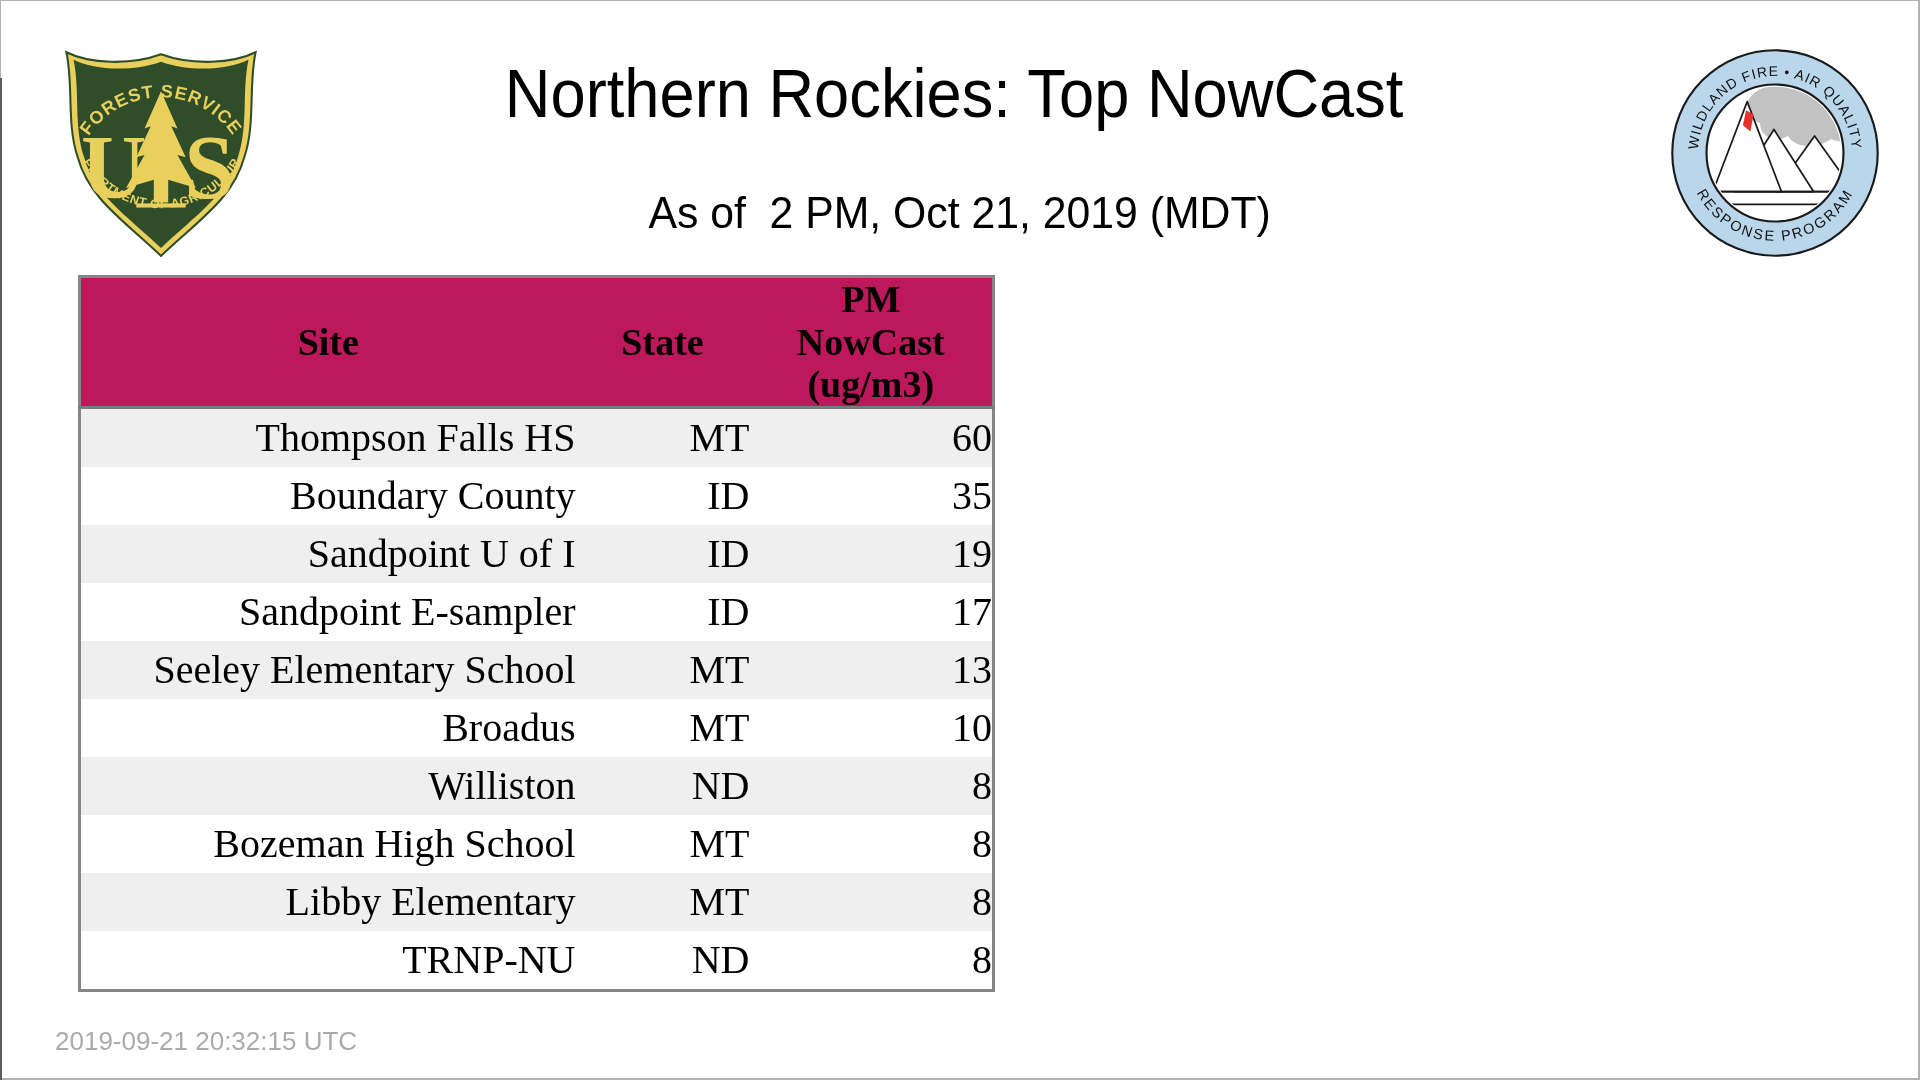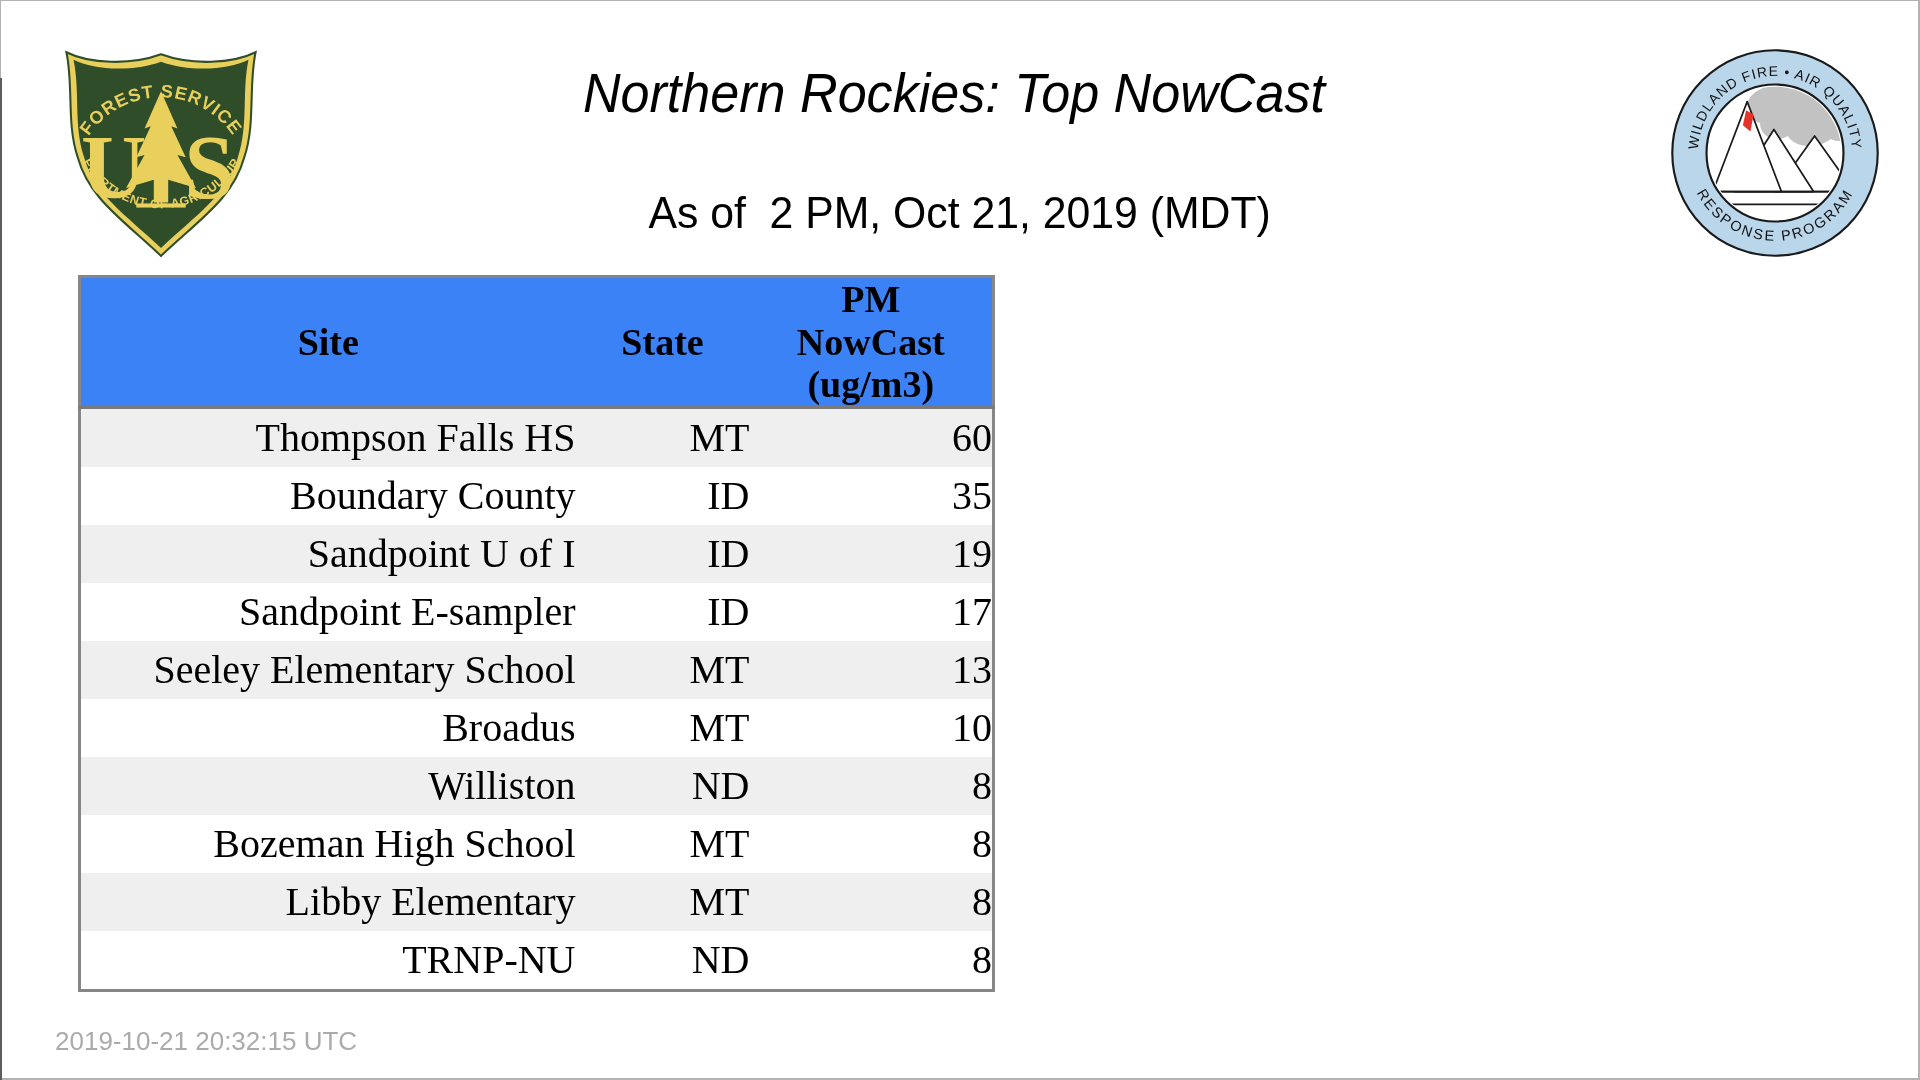--- a/index.html
+++ b/index.html
@@ -5,38 +5,38 @@
   html,body{margin:0;padding:0;}
   body{
     width:1920px;height:1080px;position:relative;background:#ffffff;
     font-family:"Liberation Sans",sans-serif;overflow:hidden;
   }
   
   .frame{position:absolute;inset:0;border:1px solid #b3b3b3;border-right-width:2px;border-bottom-width:2px;pointer-events:none;}
   .left-edge-dark{position:absolute;left:0;top:78px;bottom:0;width:2px;background:#5c5c5c;}
 
   
-  .title{position:absolute;left:0;right:12px;top:56px;text-align:center;font-size:56px;line-height:74px;color:#000;font-style:italic;}
+  .title{position:absolute;left:0;right:12px;top:56px;text-align:center;font-size:68px;line-height:74px;color:#000;}
   .title>span{display:inline-block;transform:scaleX(.93);transform-origin:center;}
   .subtitle{position:absolute;left:0;right:0;top:190px;text-align:center;font-size:45px;line-height:46px;color:#000;white-space:pre;}
   .subtitle>span{display:inline-block;transform:scaleX(.95);transform-origin:center;white-space:pre;}
 
   
   .usfs-logo{position:absolute;left:58px;top:42px;width:206px;height:218px;}
   .wfaqrp-logo{position:absolute;left:1668px;top:46px;width:214px;height:214px;}
 
   
   .nowcast-table{
     position:absolute;left:78px;top:275px;width:914px;
     border-collapse:collapse;table-layout:fixed;
     font-family:"Liberation Serif",serif;
   }
   .nowcast-table{border:3px solid #868686;}
   .nowcast-table th{
-    background:#3b82f6;font-weight:bold;font-size:38px;line-height:1.12;
+    background:#be185d;font-weight:bold;font-size:38px;line-height:1.12;
     text-align:center;vertical-align:middle;height:121px;
     border-bottom:3px solid #7a7a7a;padding:0;color:#000;
   }
   .nowcast-table th.col-value{white-space:pre-line;}
   .nowcast-table td{
     font-size:40px;text-align:right;vertical-align:middle;height:58px;padding:0;color:#000;
   }
   .nowcast-table tbody tr:nth-child(odd){background:#efefef;}
   .nowcast-table tbody tr:nth-child(even){background:#ffffff;}
 
@@ -168,13 +168,13 @@
         <td>8</td>
       </tr>
       <tr>
         <td>TRNP-NU</td>
         <td>ND</td>
         <td>8</td>
       </tr>
     </tbody>
 </table>
 
-<div class="footer-timestamp">2019-10-21 20:32:15 UTC</div>
+<div class="footer-timestamp">2019-09-21 20:32:15 UTC</div>
 
 </body></html>

